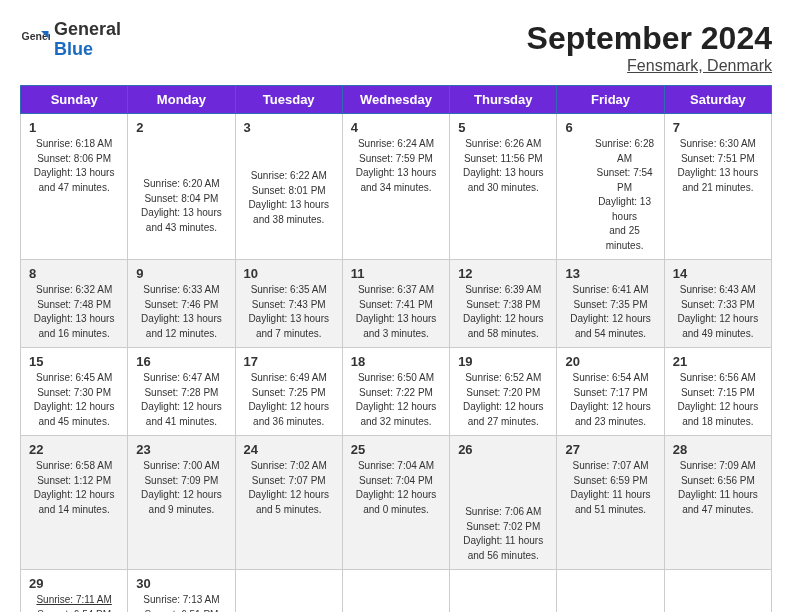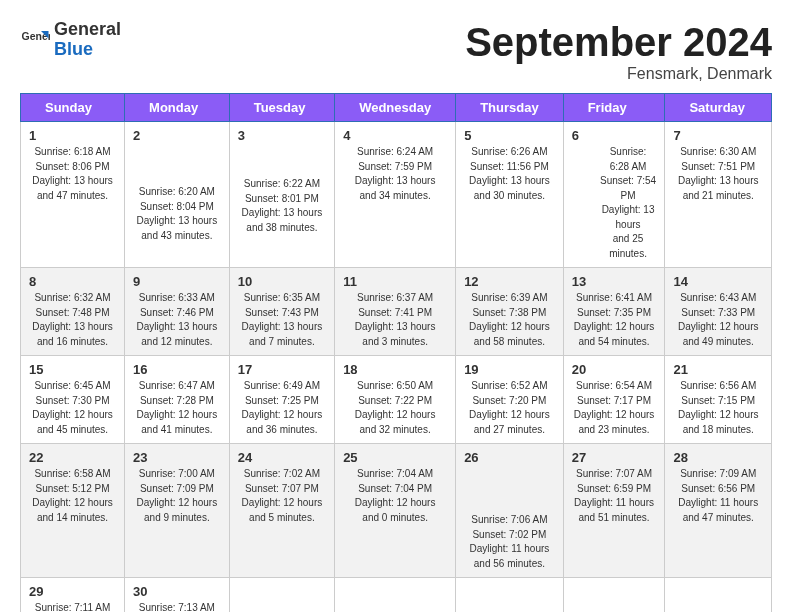--- a/index.html
+++ b/index.html
@@ -31,39 +31,40 @@
     .logo-text span:last-child { color: #1a6bbf; }
     .logo-icon {
       width: 30px;
       height: 30px;
       margin-right: 4px;
     }
     .title-block {
       text-align: right;
     }
     .title-block h1 {
-      font-size: 40px;
+      font-size: 32px;
       font-weight: bold;
       color: #222;
     }
     .title-block h2 {
       font-size: 16px;
       font-weight: normal;
       color: #444;
+      text-decoration: underline;
     }
     .calendar {
       width: 100%;
       border-collapse: collapse;
       border: 1px solid #ccc;
     }
     .calendar th {
-      background-color: #8b5cf6;
+      background-color: #6d28d9;
       color: #fff;
-      text-align: left;
-      padding: 6px 24px;
+      text-align: center;
+      padding: 6px 12px;
       font-size: 13px;
       border: 1px solid #2e6db4;
     }
     .calendar td {
       vertical-align: top;
       padding: 6px 8px;
       border: 1px solid #ccc;
       font-size: 11px;
       color: #333;
       background: #fff;
@@ -271,21 +272,21 @@
           <div class="day-info" style="white-space: pre-line;">Sunrise: 6:56 AM
 Sunset: 7:15 PM
 Daylight: 12 hours
 and 18 minutes.</div>
         </td>
       </tr>
       <tr>
         <td>
           <span class="day-num">22</span>
           <div class="day-info" style="white-space: pre-line;">Sunrise: 6:58 AM
-Sunset: 5:12 PM
+Sunset: 1:12 PM
 Daylight: 12 hours
 and 14 minutes.</div>
         </td>
         <td>
           <span class="day-num">23</span>
           <div class="day-info" style="white-space: pre-line;">Sunrise: 7:00 AM
 Sunset: 7:09 PM
 Daylight: 12 hours
 and 9 minutes.</div>
         </td>

